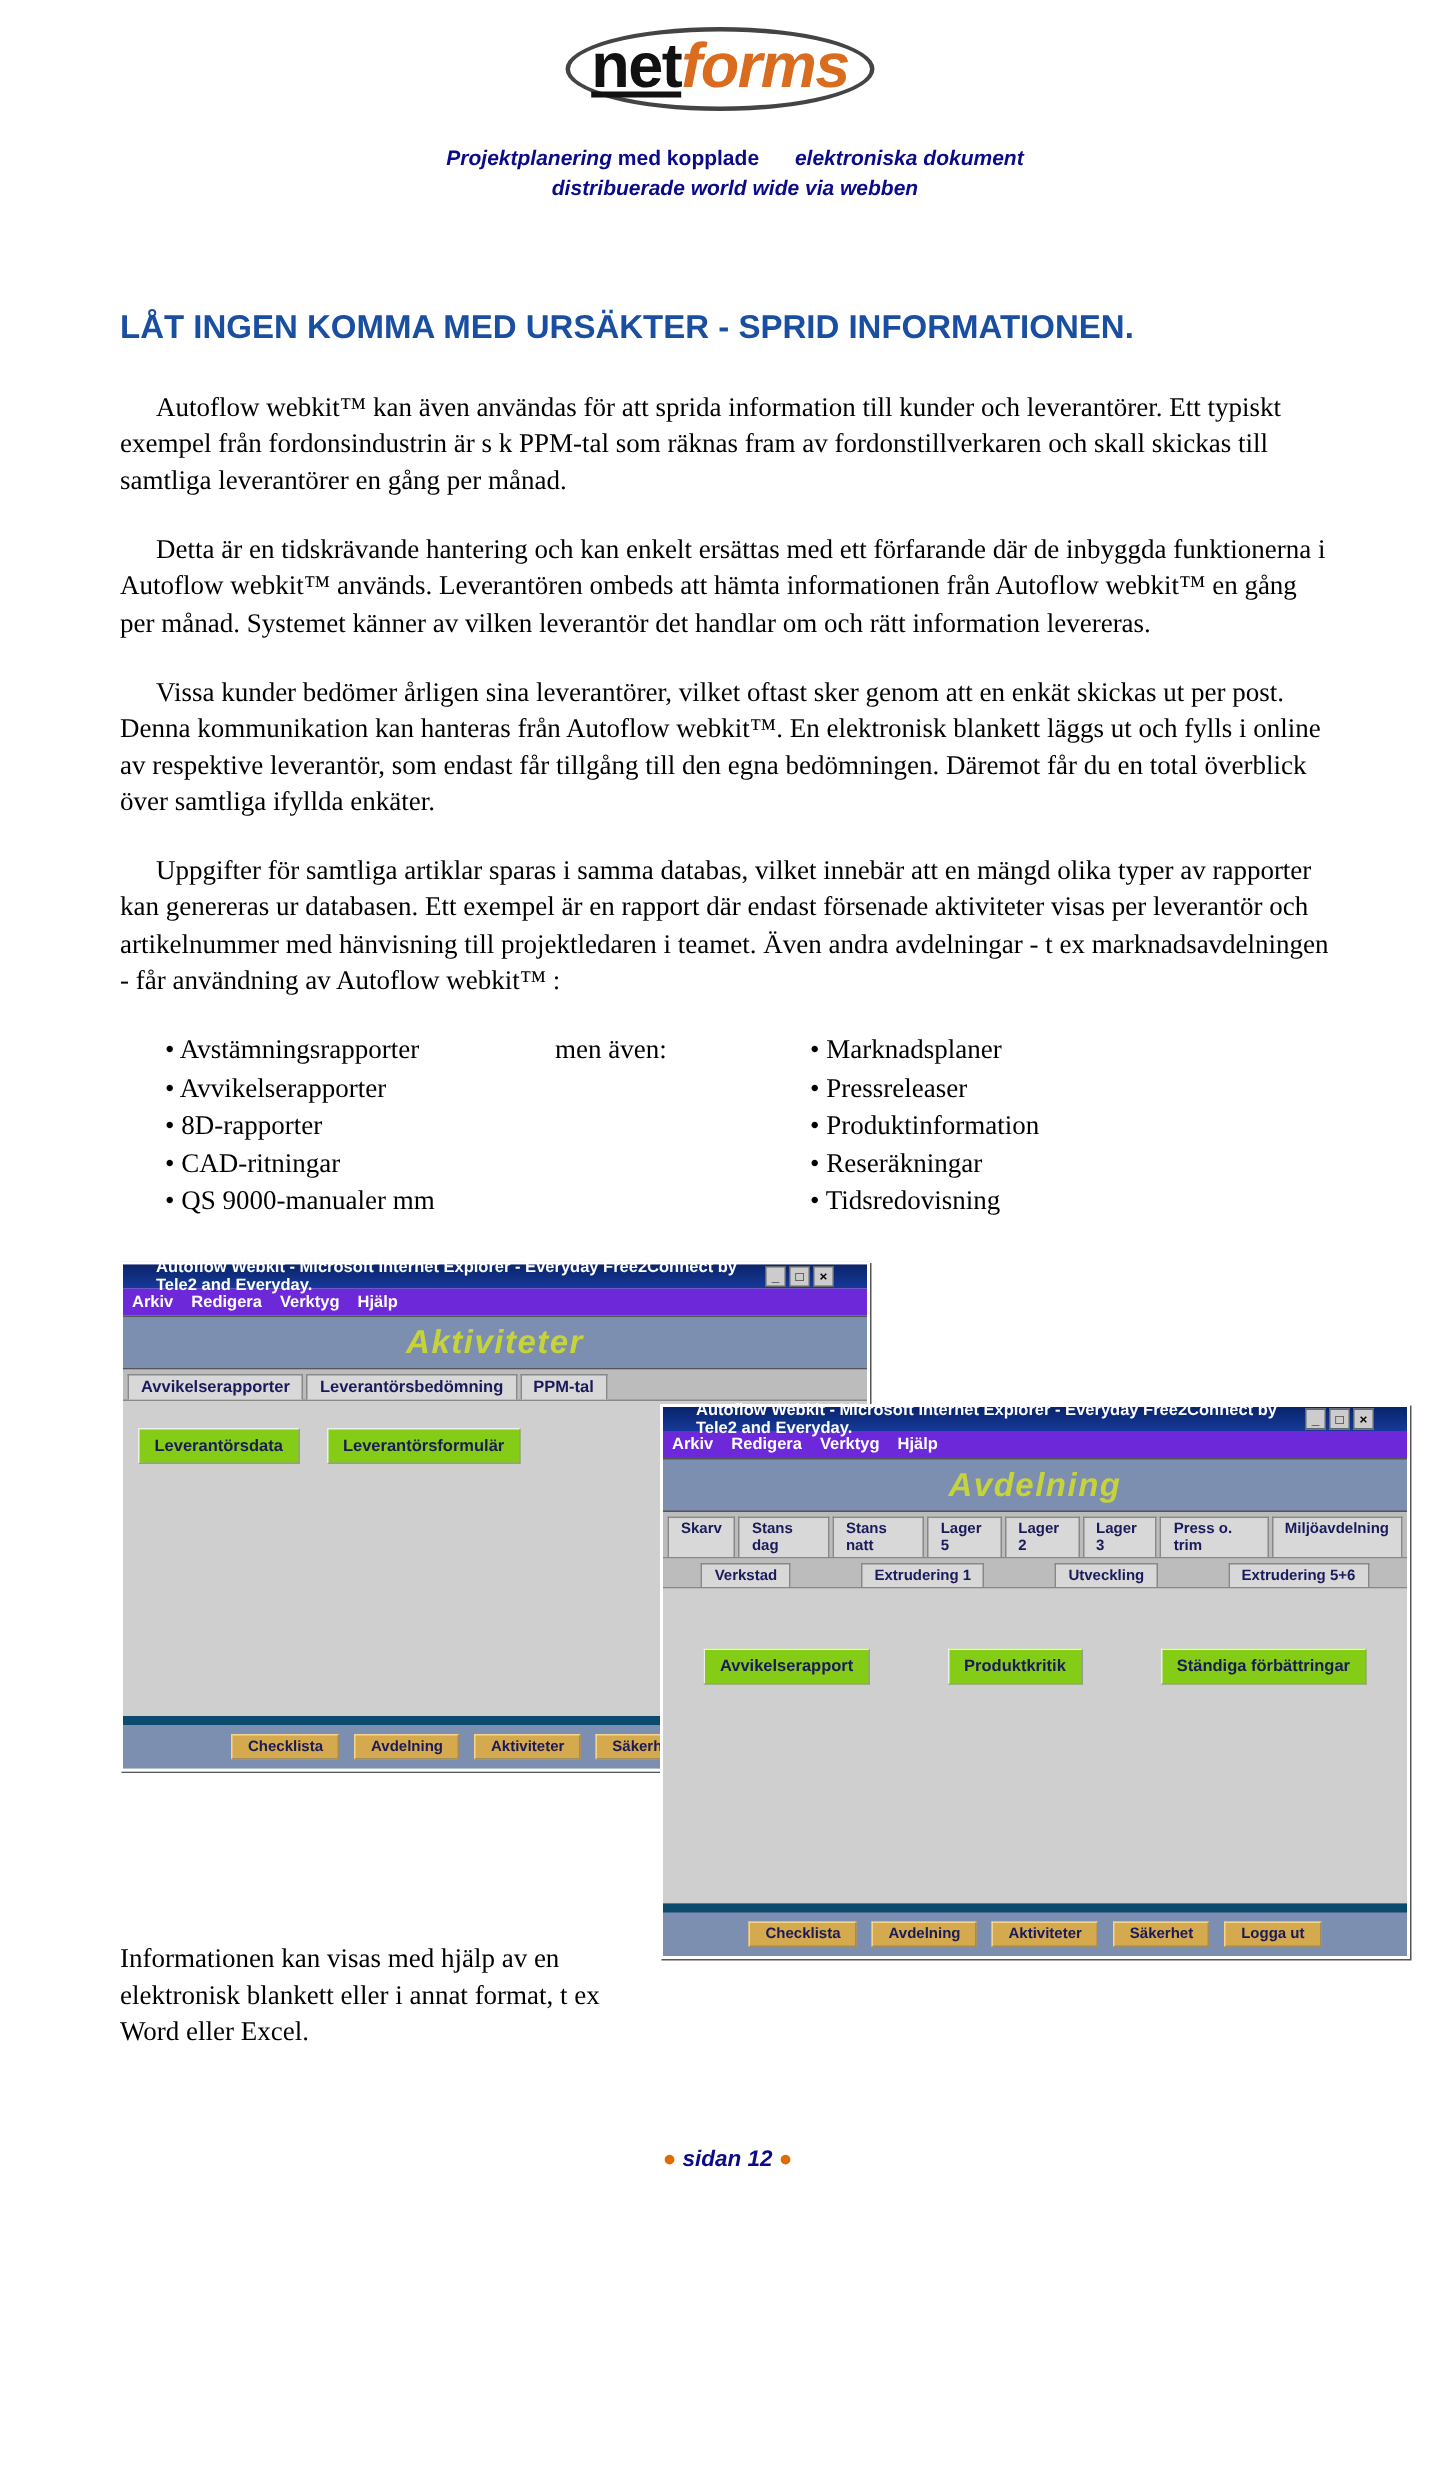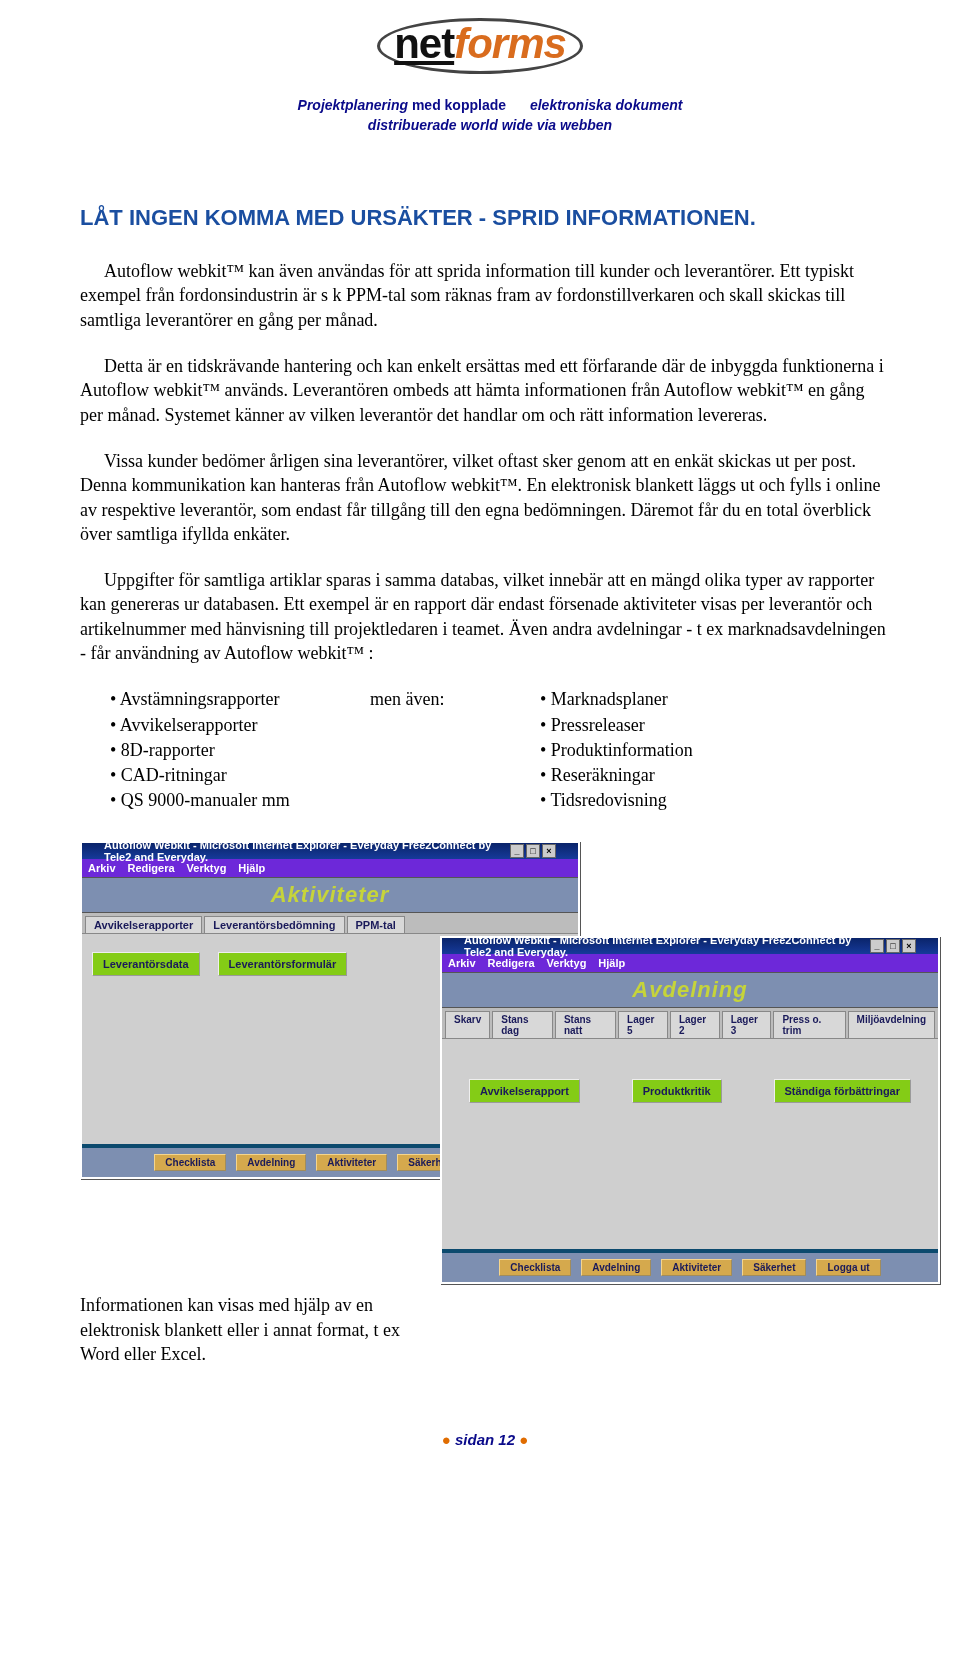--- a/index.html
+++ b/index.html
@@ -148,21 +148,21 @@
     font-weight: 700;
     color: #1a1a5a;
     height: 24px;
   }
   .bottombar {
     background: #7d8fb1;
     padding: 6px;
     display: flex;
     gap: 10px;
     justify-content: center;
-    border-top: 4px solid #0c4a6e;
+    border-top: 6px solid #0c4a6e;
   }
   .bbtn {
     background: #d5a94d;
     border: 1px outset #f5d58d;
     font-size: 10px;
     font-weight: 700;
     color: #1a1a5a;
     padding: 2px 10px;
   }
   .tabrow.centered { justify-content: space-around; }
@@ -282,20 +282,26 @@
       <div class="tabrow" style="font-size:10px;">
         <div class="tab">Skarv</div>
         <div class="tab">Stans dag</div>
         <div class="tab">Stans natt</div>
         <div class="tab">Lager 5</div>
         <div class="tab">Lager 2</div>
         <div class="tab">Lager 3</div>
         <div class="tab">Press o. trim</div>
         <div class="tab">Miljöavdelning</div>
       </div>
+      <div class="tabrow centered" style="font-size:10px;">
+        <div class="tab">Verkstad</div>
+        <div class="tab">Extrudering 1</div>
+        <div class="tab">Utveckling</div>
+        <div class="tab">Extrudering 5+6</div>
+      </div>
       <div class="panel" style="min-height:210px; justify-content:space-around; padding-top:40px;">
         <button class="pbtn">Avvikelserapport</button>
         <button class="pbtn">Produktkritik</button>
         <button class="pbtn">Ständiga förbättringar</button>
       </div>
       <div class="bottombar">
         <button class="bbtn">Checklista</button>
         <button class="bbtn">Avdelning</button>
         <button class="bbtn">Aktiviteter</button>
         <button class="bbtn">Säkerhet</button>

